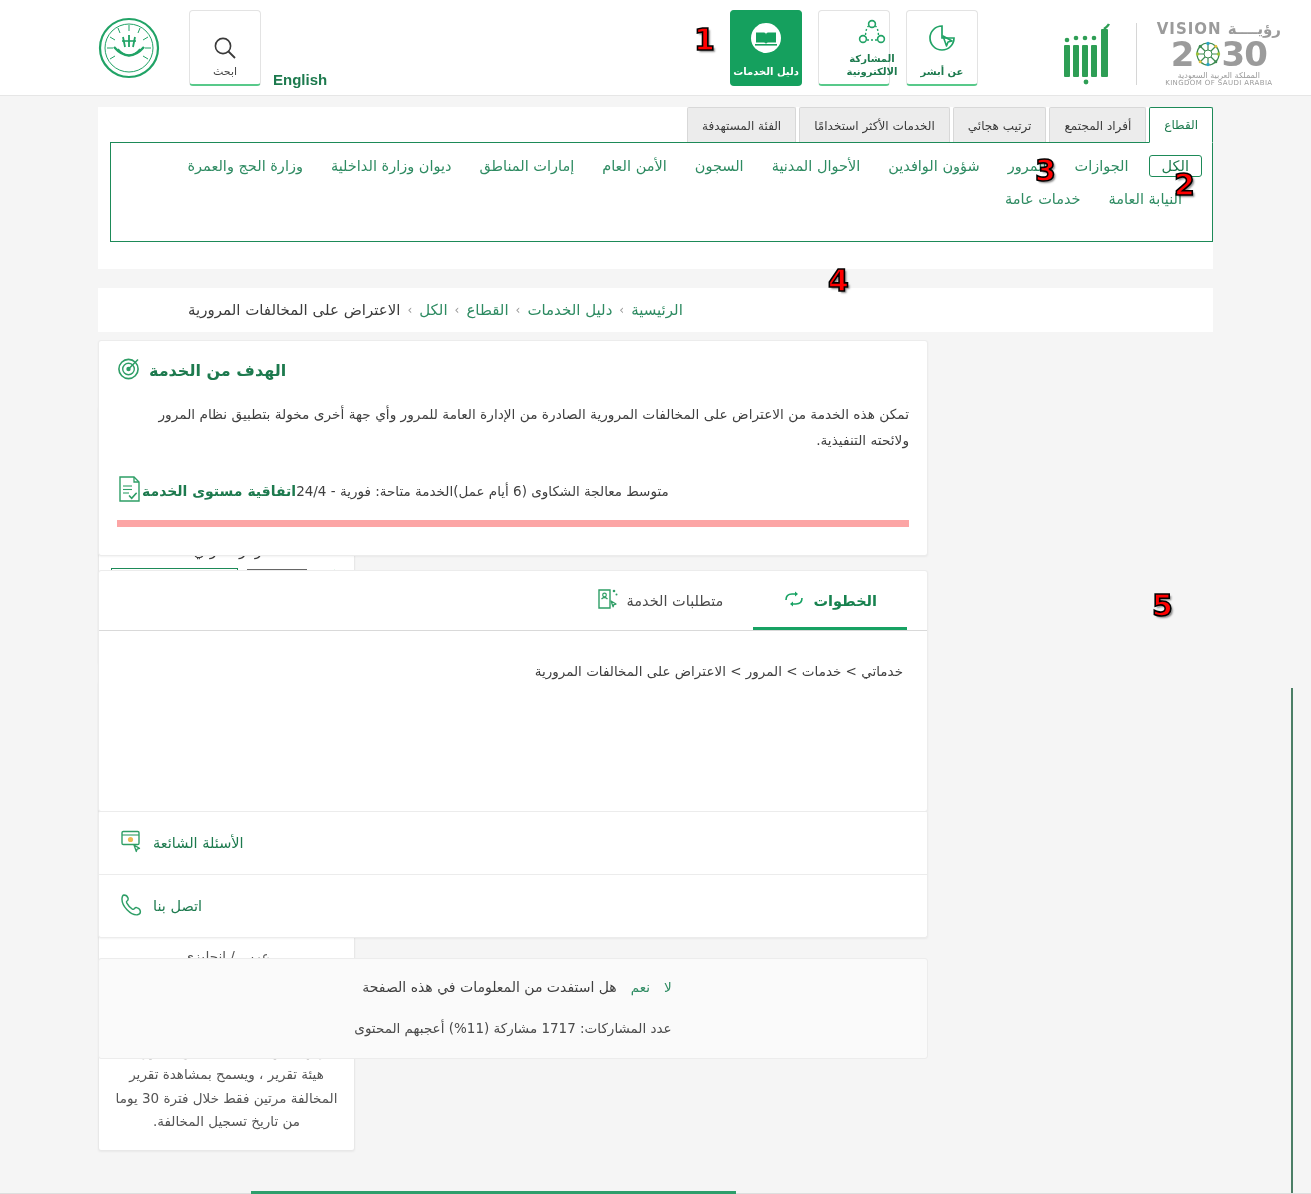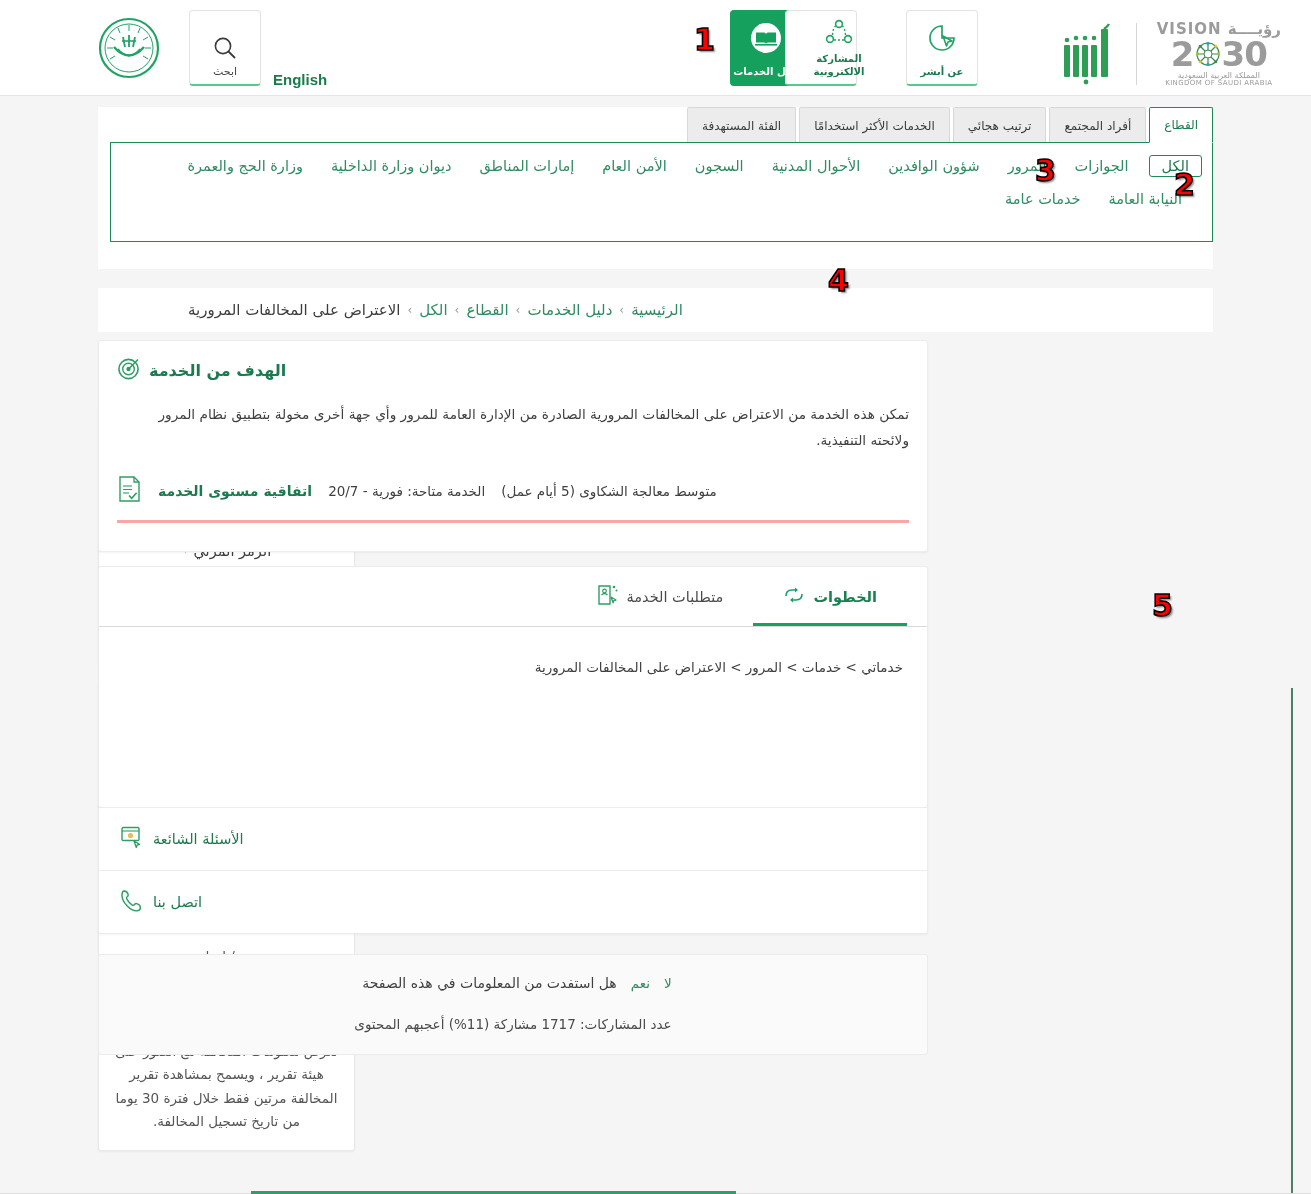--- a/index.html
+++ b/index.html
@@ -112,22 +112,22 @@
     font-family:"DejaVu Sans", sans-serif; }
 
   
   .panel { background:#fff; border:1px solid #ececec; border-radius:3px;
     box-shadow:0 1px 2px rgba(0,0,0,.05); }
   .goal-panel { padding:16px 18px 0; }
   .goal-title { display:flex; align-items:center; justify-content:flex-start; gap:9px;
     flex-direction:row-reverse; }
   .goal-title .gt { font-size:16px; font-weight:bold; color:#1d7a4e; }
   .goal-text { font-size:13.7px; color:#3f3f3f; line-height:1.9; margin-top:17px; text-align:right; }
-  .sla-row { display:flex; align-items:center; justify-content:flex-start; gap:16px;
-    flex-direction:row-reverse; margin-top:22px; padding-bottom:13px; border-bottom:3px solid #fca5a5; }
+  .sla-row { display:flex; align-items:center; justify-content:flex-start; gap:0;
+    flex-direction:row-reverse; margin-top:22px; padding-bottom:13px; border-bottom:7px solid #fca5a5; }
   .sla-label { font-size:14px; color:#1d7a4e; font-weight:bold; }
   .sla-val { font-size:13.5px; color:#3f3f3f; }
   .goal-pad { height:28px; }
 
   .tabs-panel { margin-top:14px; }
   .tabrow { display:flex; flex-direction:row; justify-content:flex-start; align-items:stretch;
     border-bottom:1px solid #d9d9d9; padding:0 20px; }
   .ctab { display:flex; align-items:center; gap:8px; padding:16px 30px 13px; cursor:pointer;
     font-size:14.5px; color:#4a4a4a; border-bottom:3px solid transparent; flex-direction:row-reverse; }
   .ctab.active { color:#17824f; border-bottom-color:#17a263; font-weight:bold; }
@@ -195,21 +195,21 @@
           <svg width="34" height="34" viewBox="0 0 34 34">
             <circle cx="17" cy="17" r="15" fill="#ffffff"></circle>
             <path d="M7 11.5 h8 q2 0 2 2 v10 q0-2-2-2 h-8 z" fill="#15a05e"></path>
             <path d="M27 11.5 h-8 q-2 0-2 2 v10 q0-2 2-2 h8 z" fill="#15a05e"></path>
             <rect x="6" y="23" width="22" height="1.6" fill="#15a05e"></rect>
           </svg>
         </span>
         <span class="nb-label">دليل الخدمات</span>
       </div>
 
-      <div class="navbtn" style="left:785px;padding-left:36px;">
+      <div class="navbtn" style="left:818px;padding-left:36px;">
         <span class="nb-icon">
           <svg width="32" height="32" viewBox="0 0 32 32">
             <circle cx="16" cy="8" r="3.4" fill="none" stroke="#21a366" stroke-width="1.6"></circle>
             <circle cx="7" cy="23" r="3.4" fill="none" stroke="#21a366" stroke-width="1.6"></circle>
             <circle cx="25" cy="23" r="3.4" fill="none" stroke="#21a366" stroke-width="1.6"></circle>
             <path d="M9.5 19 Q10 12 13 9.5" fill="none" stroke="#21a366" stroke-width="1.4" stroke-dasharray="2 2"></path>
             <path d="M22.5 19 Q22 12 19 9.5" fill="none" stroke="#21a366" stroke-width="1.4" stroke-dasharray="2 2"></path>
             <path d="M11 24 L21 24" stroke="#21a366" stroke-width="1.4" stroke-dasharray="2 2"></path>
           </svg>
         </span>
@@ -491,22 +491,22 @@
             <path d="M17 2 v5 h5" fill="none" stroke="#2e9e66" stroke-width="1.3"></path>
             <g stroke="#2e9e66" stroke-width="1.1">
               <line x1="6" y1="11" x2="15" y2="11"></line>
                 <line x1="6" y1="14.5" x2="15" y2="14.5"></line>
               <line x1="6" y1="18" x2="12" y2="18"></line>
             </g>
             <path d="M12.5 21 l2.2 2.3 4.5 -5" fill="none" stroke="#2e9e66" stroke-width="1.7" stroke-linecap="round"></path>
           </svg>
         </span>
         <span class="sla-label">اتفاقية مستوى الخدمة</span>
-        <span class="sla-val">الخدمة متاحة: فورية - 20/7</span>
-        <span class="sla-val">متوسط معالجة الشكاوى (5 أيام عمل)</span>
+        <span class="sla-val">الخدمة متاحة: فورية - 24/4</span>
+        <span class="sla-val">متوسط معالجة الشكاوى (6 أيام عمل)</span>
       </div>
       <div class="goal-pad"></div>
     </div>
 
     <div class="panel tabs-panel">
       <div class="tabrow">
         <div class="ctab active">
           <span>
             <svg width="22" height="20" viewBox="0 0 22 20">
               <path d="M3 11 q0 -6 6 -6 h5" fill="none" stroke="#17a263" stroke-width="1.6"></path>

